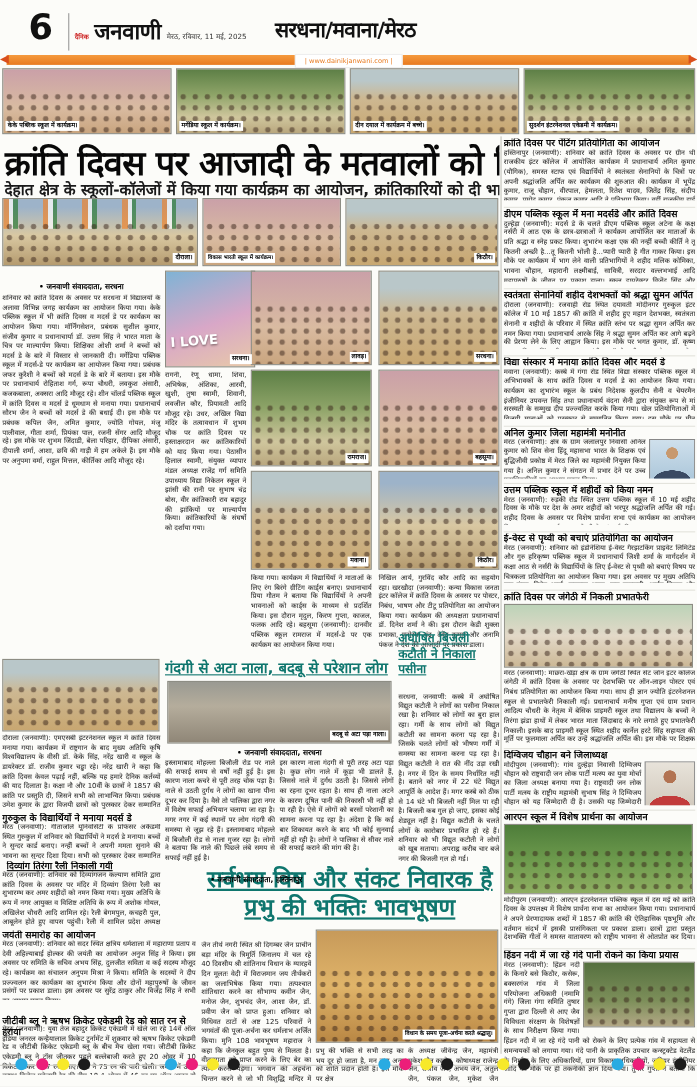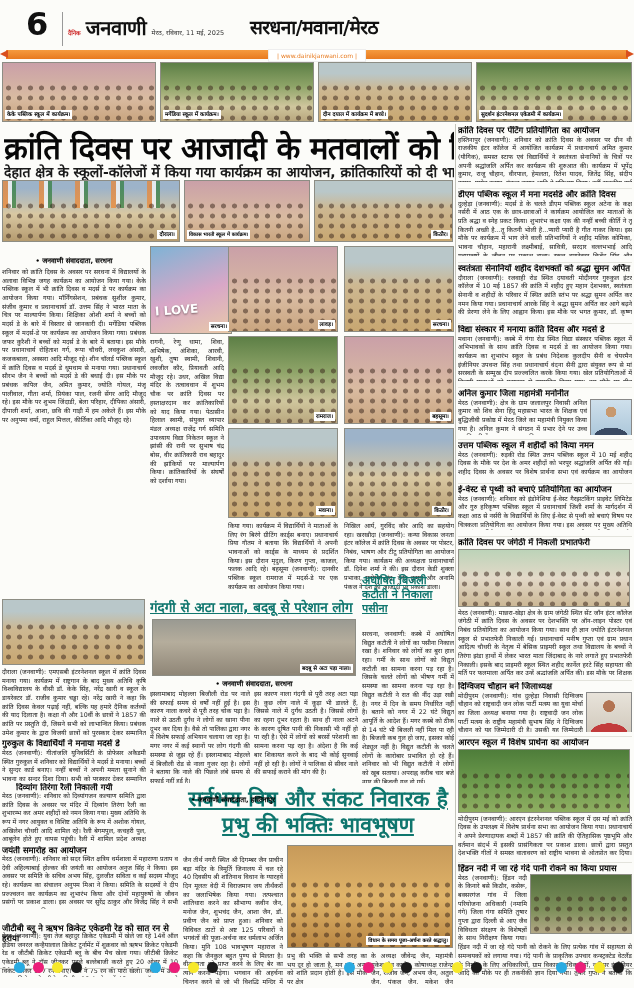--- a/index.html
+++ b/index.html
@@ -148,21 +148,21 @@
 
   <div class="abs bodytxt" style="left:228px;top:522px;width:110px;height:72px;">किया गया। कार्यक्रम में विद्यार्थियों ने माताओं के लिए रंग बिरंगे ग्रीटिंग कार्ड्स बनाए। प्रधानाचार्य प्रिया गौतम ने बताया कि विद्यार्थियों ने अपनी भावनाओं को कार्ड्स के माध्यम से प्रदर्शित किया। इस दौरान मृदुल, किरण गुप्ता, काजल, फलक आदि रहे। बहसूमा (जनवाणी): दानवीर पब्लिक स्कूल रामराज में मदर्स-डे पर एक कार्यक्रम का आयोजन किया गया।</div>
   <div class="abs bodytxt" style="left:344px;top:522px;width:110px;height:72px;">निखिल आर्य, गुरविंद कौर आदि का सहयोग रहा। खरखौदा (जनवाणी): कन्या विकास जनता इंटर कॉलेज में क्रांति दिवस के अवसर पर पोस्टर, निबंध, भाषण और टीटू प्रतियोगिता का आयोजन किया गया। कार्यक्रम की अध्यक्षता प्रधानाचार्या डॉ. दिनेश शर्मा ने की। इस दौरान केडी शुक्ला प्रभाका, मनोरमा चंद्र, देवेंद्र कुमार और अनामि पंकज ने देश की आजादी पर प्रकाश डाला।</div>
 
   <div class="photo pB crowd" style="left:2px;top:599px;width:143px;height:66px;"></div>
   <div class="abs bodytxt" style="left:2px;top:668px;width:144px;height:69px;">दौराला (जनवाणी): एमएसबी इंटरनेशनल स्कूल में क्रांति दिवस मनाया गया। कार्यक्रम में राष्ट्रगान के बाद मुख्य अतिथि कृषि विश्वविद्यालय के वीसी डॉ. केके सिंह, नरेंद्र खारी व स्कूल के डायरेक्टर डॉ. राजीव कुमार चड्ढा रहे। नरेंद्र खारी ने कहा कि क्रांति दिवस केवल पढ़ाई नहीं, बल्कि यह हमारे दैनिक कर्तव्यों की याद दिलाता है। कक्षा नौ और 10वीं के छात्रों ने 1857 की क्रांति पर प्रस्तुति दी, जिसने सभी को लाभान्वित किया। प्रबंधक उमेश कुमार के द्वारा विजयी छात्रों को पुरस्कार देकर सम्मानित किया गया। इस मौके पर शांति शर्मा, रविंद्र शर्मा, विश्व शर्मा, आरव शर्मा, अभय चौहान, मनोज चौधरी, संजय पंवार आदि मौजूद रहे।</div>
 
   <div class="abs h-small" style="left:2px;top:739px;width:144px;">गुरुकुल के विद्यार्थियों ने मनाया मदर्स डे</div>
   <div class="abs bodytxt" style="left:2px;top:749px;width:144px;height:32px;">मेरठ (जनवाणी): गीतांजलि यूनिवर्सिटी के प्रोफेसर अकैडमी स्थित गुरुकुल में शनिवार को विद्यार्थियों ने मदर्स डे मनाया। बच्चों ने सुन्दर कार्ड बनाए। नन्हीं बच्चों ने अपनी ममता सुनाने की भावना का सुन्दर दिशा दिया। सभी को पुरस्कार देकर सम्मानित किया गया। अध्यक्षता भारत भूषण शर्मा ने बच्चों को मालाएं पहनाकर सम्मान किया।</div>
 
-  <div class="abs h-small" style="left:16px;top:783px;width:144px;">दिव्यांग तिरंगा रैली निकाली गयी</div>
+  <div class="abs h-small" style="left:6px;top:783px;width:144px;text-decoration:underline;">दिव्यांग तिरंगा रैली निकाली गयी</div>
   <div class="abs bodytxt" style="left:2px;top:792px;width:144px;height:51px;">मेरठ (जनवाणी): शनिवार को दिव्यांगजन कल्याण समिति द्वारा क्रांति दिवस के अवसर पर मंदिर में दिव्यांग तिरंगा रैली का शुभारम्भ कर अमर शहीदों को नमन किया गया। मुख्य अतिथि के रूप में नगर आयुक्त व विशिष्ट अतिथि के रूप में अशोक गोयल, अखिलेश चौधरी आदि शामिल रहे। रैली बेगमपुल, कचहरी पुल, आबूलेन होते हुए वापस पहुंची। रैली में शामिल प्रदेश अध्यक्ष अनिल शर्मा, जिलाध्यक्ष मोहन, रवि प्रजापति, शोभा अग्रवाल, महिउद्दीन, शीतलहर, बिंदु सैनी, महेश प्रकाश, अनुज कुमार आदि मौजूद रहे।</div>
 
   <div class="abs h-small" style="left:2px;top:846px;width:176px;">जयंती समारोह का आयोजन</div>
   <div class="abs bodytxt" style="left:2px;top:855px;width:176px;height:54px;">मेरठ (जनवाणी): शनिवार को सदर स्थित क्षत्रिय धर्मशाला में महाराणा प्रताप व देवी अहिल्याबाई होल्कर की जयंती का आयोजन अनुज सिंह ने किया। इस अवसर पर समिति के सचिव अभय सिंह, दुलजीत सविता व कई सदस्य मौजूद रहे। कार्यक्रम का संचालन अनुपम मिश्रा ने किया। समिति के सदस्यों ने दीप प्रज्ज्वलन कर कार्यक्रम का शुभारंभ किया और दोनों महापुरुषों के जीवन प्रसंगों पर प्रकाश डाला। इस अवसर पर सुरेंद्र ठाकुर और विजेंद्र सिंह ने सभी का आभार प्रकट किया।</div>
 
   <div class="abs h-wrap" style="left:2px;top:911px;width:176px;height:20px;">जीटीबी ब्लू ने ऋषभ क्रिकेट एकेडमी रेड को सात रन से हराया</div>
   <div class="abs bodytxt" style="left:2px;top:932px;width:176px;height:45px;">मेरठ (जनवाणी): युवा तेज बहादुर क्रिकेट एकेडमी में खेले जा रहे 14वें ऑल इंडिया जनरल कन्हैयालाल क्रिकेट टूर्नामेंट में शुक्रवार को ऋषभ क्रिकेट एकेडमी रेड व जीटीबी क्रिकेट एकेडमी ब्लू के बीच मैच खेला गया। जीटीबी क्रिकेट एकेडमी ब्लू ने टॉस जीतकर पहले बल्लेबाजी करते हुए 20 ओवर में 10 विकेट खोकर 177 रन बनाए। शैर्य ने 75 रन की पारी खेली। जवाब में उतरी ऋषभ क्रिकेट एकेडमी रेड की टीम 18.4 ओवर में 46 रन पर ऑल आउट हो गई। मैच में शानदार प्रदर्शन करने वाले शैर्य को मैन ऑफ द मैच घोषित किया गया।</div>
 
   <div class="abs h-mid" style="left:150px;top:598px;width:208px;font-size:13.5px;white-space:nowrap;">गंदगी से अटा नाला, बदबू से परेशान लोग</div>
   <div class="photo pE" style="left:152px;top:619px;width:204px;height:57px;">

